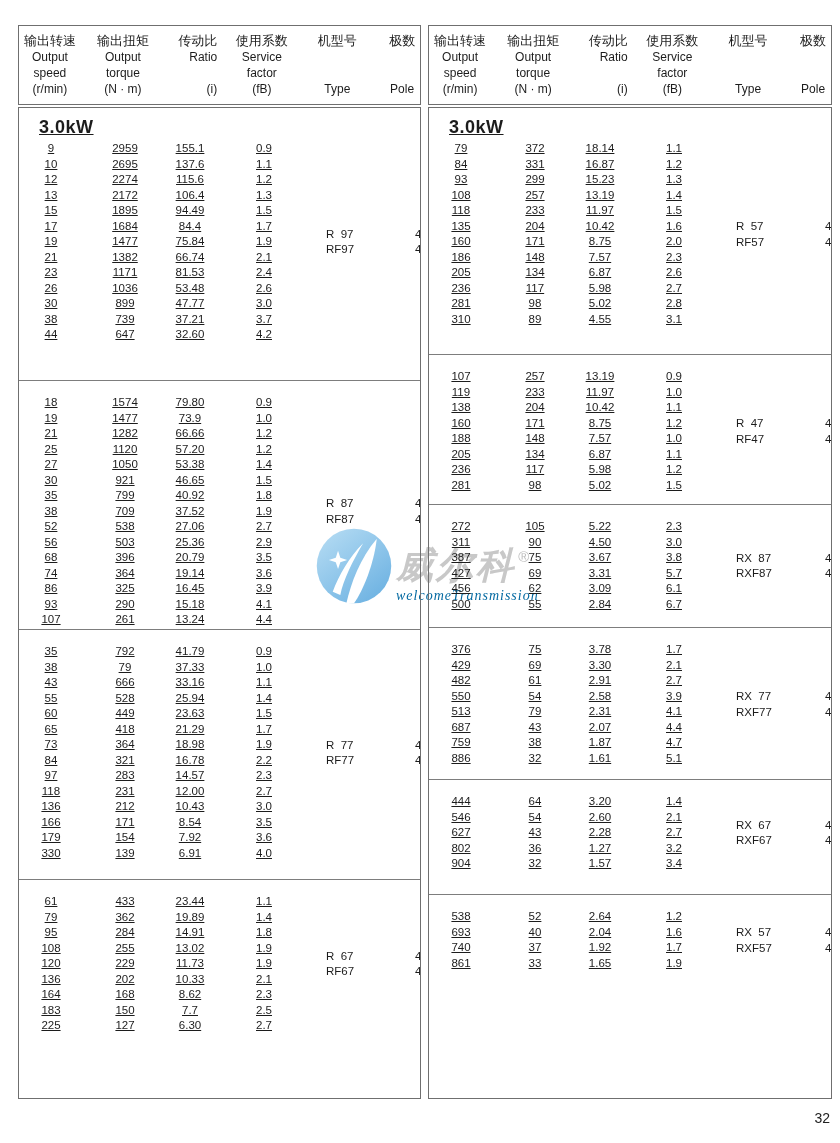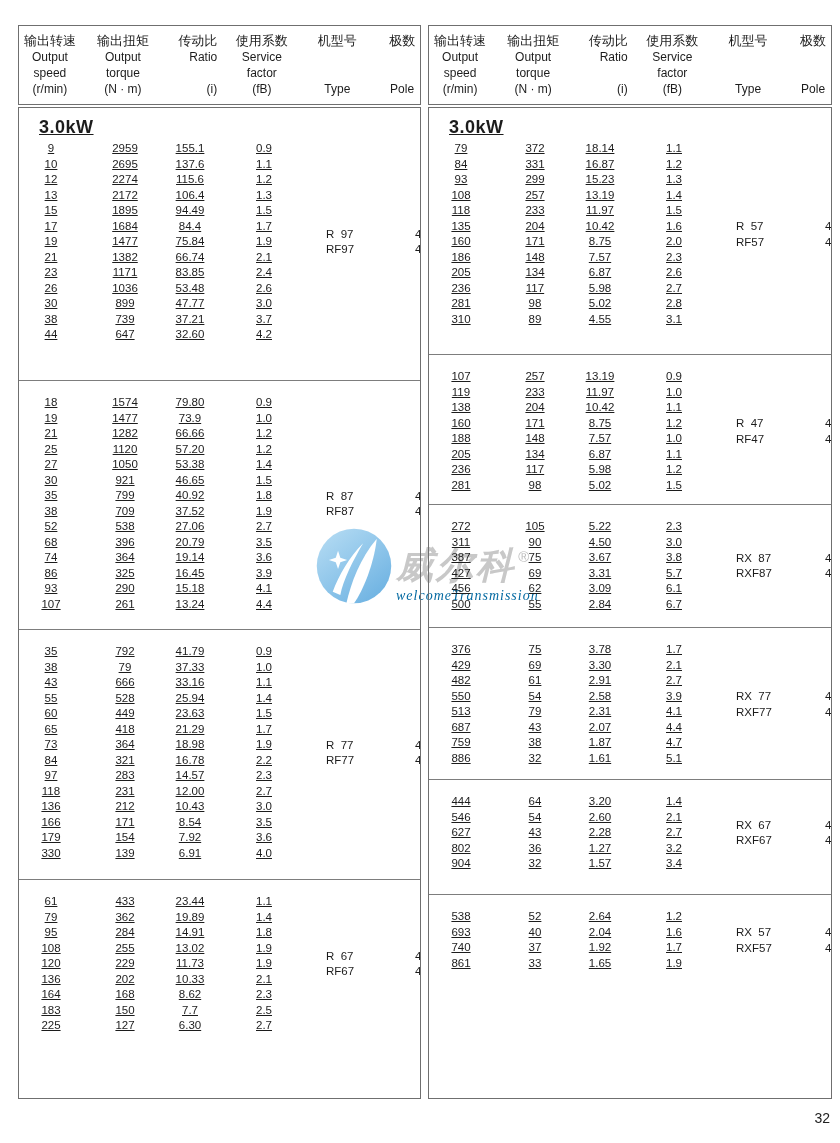--- a/index.html
+++ b/index.html
@@ -180,21 +180,21 @@
             </div>
             <div class="row">
               <div class="c c0">21</div>
               <div class="c c1">1382</div>
               <div class="c c2">66.74</div>
               <div class="c c3">2.1</div>
             </div>
             <div class="row">
               <div class="c c0">23</div>
               <div class="c c1">1171</div>
-              <div class="c c2">83.85</div>
+              <div class="c c2">81.53</div>
               <div class="c c3">2.4</div>
             </div>
             <div class="row">
               <div class="c c0">26</div>
               <div class="c c1">1036</div>
               <div class="c c2">53.48</div>
               <div class="c c3">2.6</div>
             </div>
             <div class="row">
               <div class="c c0">30</div>
@@ -276,20 +276,26 @@
               <div class="c c2">37.52</div>
               <div class="c c3">1.9</div>
             </div>
             <div class="row">
               <div class="c c0">52</div>
               <div class="c c1">538</div>
               <div class="c c2">27.06</div>
               <div class="c c3">2.7</div>
             </div>
             <div class="row">
+              <div class="c c0">56</div>
+              <div class="c c1">503</div>
+              <div class="c c2">25.36</div>
+              <div class="c c3">2.9</div>
+            </div>
+            <div class="row">
               <div class="c c0">68</div>
               <div class="c c1">396</div>
               <div class="c c2">20.79</div>
               <div class="c c3">3.5</div>
             </div>
             <div class="row">
               <div class="c c0">74</div>
               <div class="c c1">364</div>
               <div class="c c2">19.14</div>
               <div class="c c3">3.6</div>

